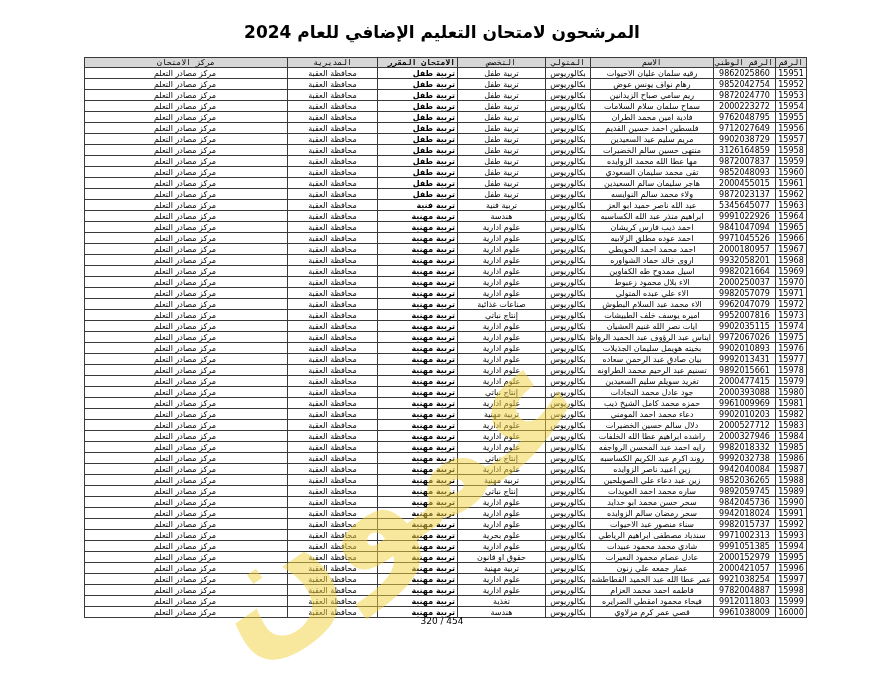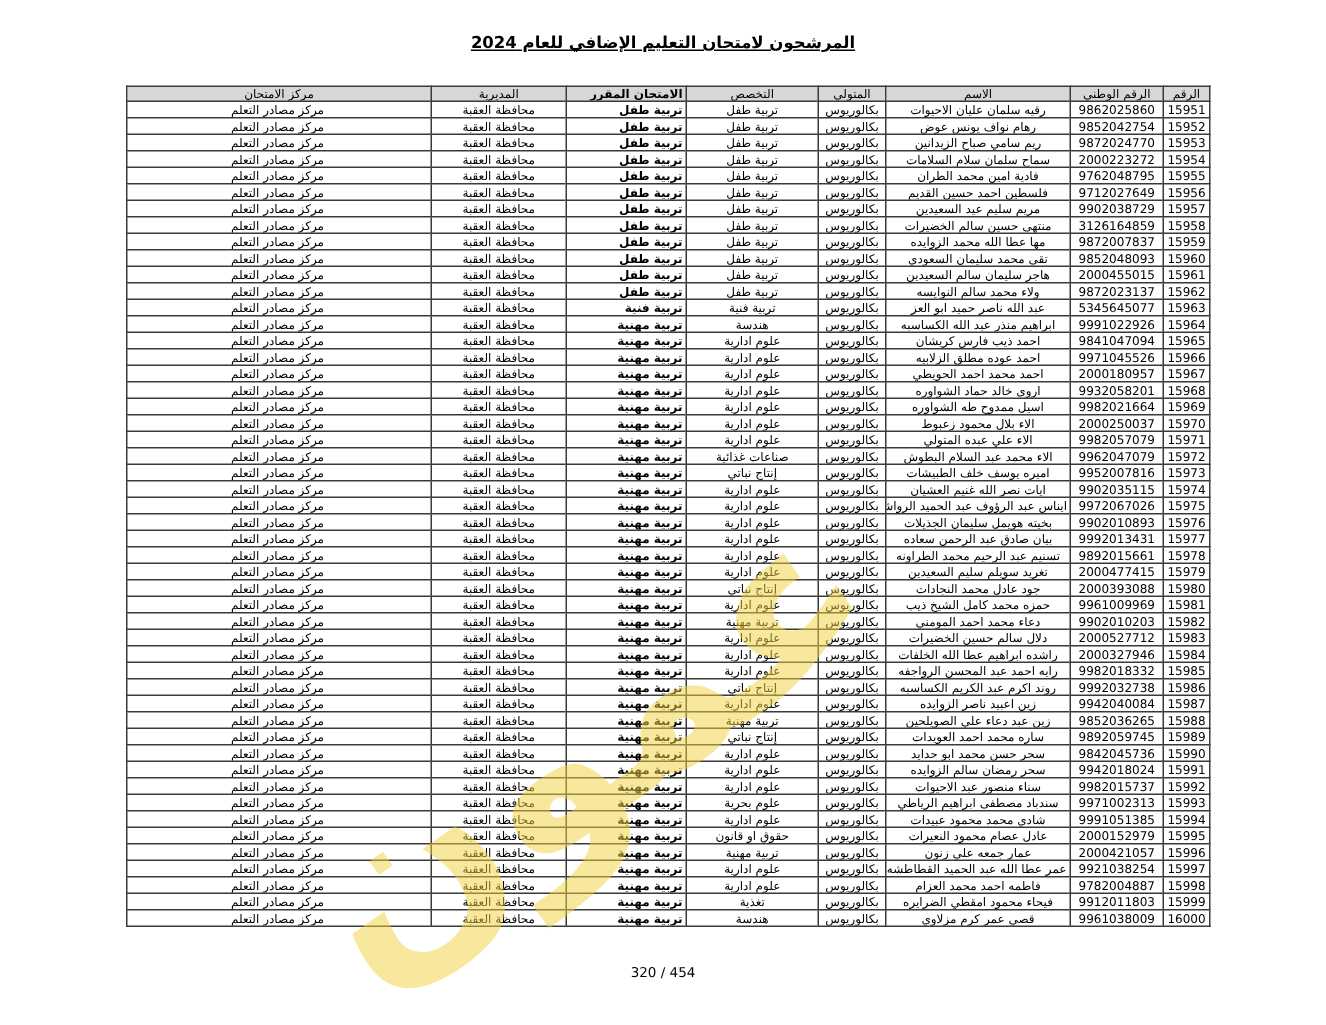--- a/index.html
+++ b/index.html
@@ -6,52 +6,52 @@
   .page{
     position:relative;
     width:884px;height:683px;
     background:#ffffff;
     font-family:"DejaVu Sans", sans-serif;
     overflow:hidden;
   }
   .doc-title{
     position:absolute;top:22px;left:0;width:884px;
     text-align:center;direction:rtl;
-    font-size:11px;font-weight:bold;color:#000;text-decoration:underline;
+    font-size:17px;font-weight:bold;color:#000;
   }
   table.candidates{
     position:absolute;top:57px;left:84px;
     width:722px;table-layout:fixed;
     border-collapse:collapse;direction:rtl;
     font-size:8px;color:#000;
   }
   table.candidates th, table.candidates td{
     border:1px solid #3a3a3a;
     padding:0 2px;height:10px;
     line-height:9px;
     text-align:center;vertical-align:middle;
     white-space:nowrap;overflow:hidden;
   }
   table.candidates th{
-    background:#d7d7d7;font-weight:normal;height:9px;
+    background:#d7d7d7;font-weight:normal;height:9px;font-family:Liberation Mono, monospace;
   }
   table.candidates th.bold, table.candidates td.bold{font-weight:bold;text-align:right;}
   table.candidates td.right{padding-right:4px;}
   .watermark{
     position:absolute;left:225px;top:400px;
     width:330px;height:190px;
     display:flex;align-items:center;justify-content:center;
     transform:rotate(-35deg);
     font-size:150px;font-weight:bold;
     color:#f2d240;opacity:0.5;
     pointer-events:none;z-index:5;
     direction:rtl;
   }
   .page-footer{
-    position:absolute;top:644px;left:0;width:884px;
+    position:absolute;top:616px;left:0;width:884px;
     text-align:center;direction:ltr;
     font-size:9px;color:#000;
   }
 </style>
 </head>
 <body>
 
 <div class="page">
 
   <div class="doc-title">المرشحون لامتحان التعليم الإضافي للعام 2024</div>
@@ -256,21 +256,21 @@
           <td>اروى خالد حماد الشواوره</td>
           <td>بكالوريوس</td>
           <td>علوم ادارية</td>
           <td class="bold">تربية مهنية</td>
           <td>محافظة العقبة</td>
           <td class="right">مركز مصادر التعلم</td>
         </tr>
         <tr>
           <td>15969</td>
           <td>9982021664</td>
-          <td>اسيل ممدوح طه الشواوره</td>
+          <td>اسيل ممدوح طه الكفاوين</td>
           <td>بكالوريوس</td>
           <td>علوم ادارية</td>
           <td class="bold">تربية مهنية</td>
           <td>محافظة العقبة</td>
           <td class="right">مركز مصادر التعلم</td>
         </tr>
         <tr>
           <td>15970</td>
           <td>2000250037</td>
           <td>الاء بلال محمود زعبوط</td>

